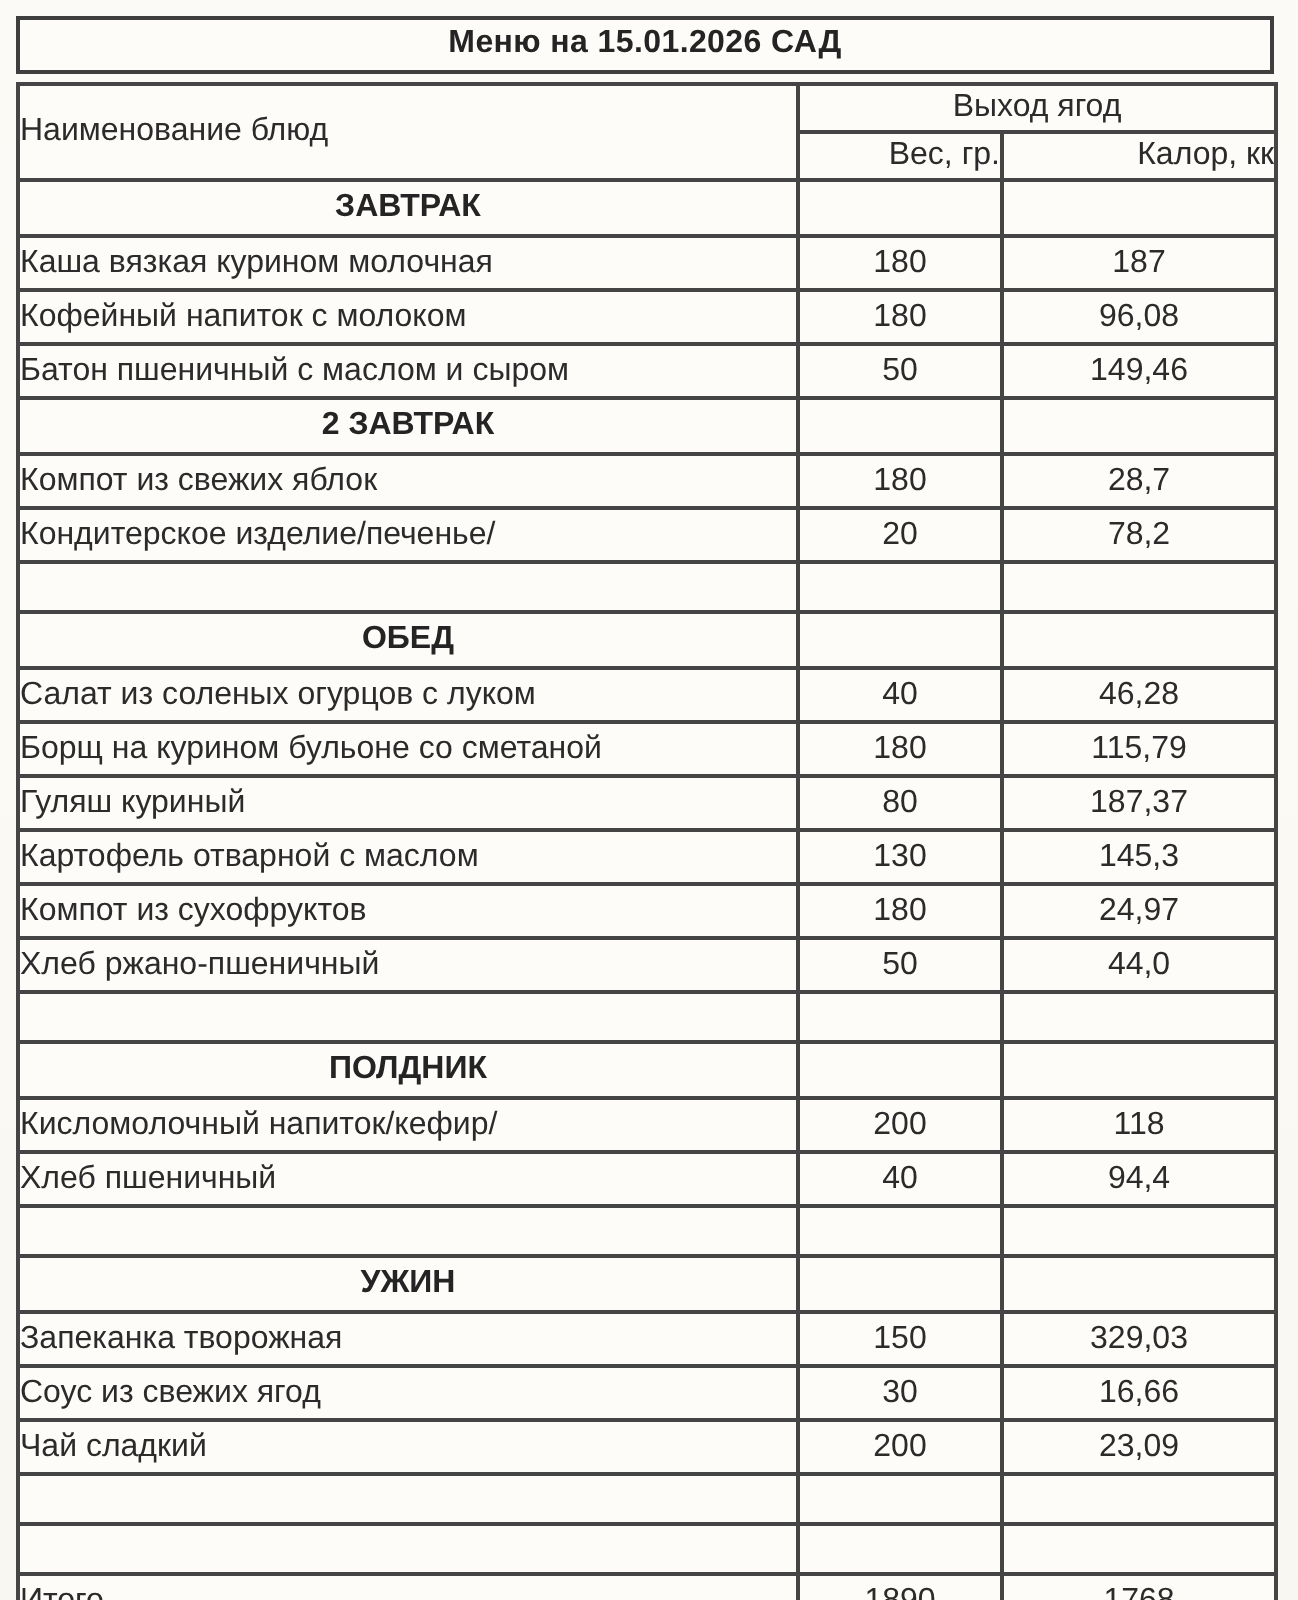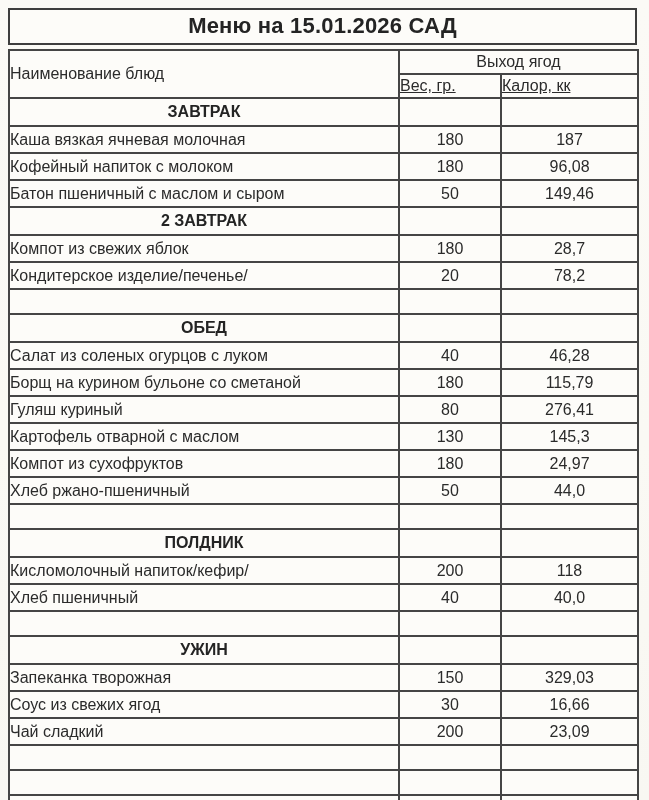--- a/index.html
+++ b/index.html
@@ -20,21 +20,21 @@
     height: 800px;
     padding: 8px 0 0 8px;
     box-sizing: border-box;
   }
   .doc-title {
     width: 629px;
     box-sizing: border-box;
     border: 2px solid #3e3e3e;
     background: #fdfcf9;
     text-align: center;
-    font-size: 22px;
+    font-size: 16px;
     font-weight: bold;
     padding: 3px 0 4px 0;
     letter-spacing: 0.2px;
     color: #242424;
   }
   table.menu {
     margin-top: 4px;
     width: 629px;
     border-collapse: collapse;
     table-layout: fixed;
@@ -59,27 +59,26 @@
     color: #242424;
   }
   th.h-group {
     text-align: center;
     font-weight: bold;
     height: 22px;
     font-size: 16px;
     color: #242424;
   }
   th.h-sub {
-    text-align: left;
+    text-align: right;
     font-weight: bold;
     height: 22px;
     padding-left: 5px;
     font-size: 16px;
     color: #242424;
-    text-decoration: underline;
   }
   tr.item td, tr.total td { height: 25px; }
   tr.section td { height: 26px; }
   tr.empty td { height: 23px; }
   td.c-name {
     text-align: left;
     padding-left: 5px;
   }
   td.c-num {
     text-align: center;
@@ -115,21 +114,21 @@
         <th class="h-sub">Калор, кк</th>
       </tr>
     </thead>
     <tbody>
         <tr class="section">
           <td class="c-name">ЗАВТРАК</td>
           <td class="c-num"></td>
           <td class="c-num"></td>
         </tr>
         <tr class="item">
-          <td class="c-name">Каша вязкая ячневая молочная</td>
+          <td class="c-name">Каша вязкая курином молочная</td>
           <td class="c-num">180</td>
           <td class="c-num">187</td>
         </tr>
         <tr class="item">
           <td class="c-name">Кофейный напиток с молоком</td>
           <td class="c-num">180</td>
           <td class="c-num">96,08</td>
         </tr>
         <tr class="item">
           <td class="c-name">Батон пшеничный с маслом и сыром</td>
@@ -167,21 +166,21 @@
           <td class="c-num">46,28</td>
         </tr>
         <tr class="item">
           <td class="c-name">Борщ на курином бульоне со сметаной</td>
           <td class="c-num">180</td>
           <td class="c-num">115,79</td>
         </tr>
         <tr class="item">
           <td class="c-name">Гуляш куриный</td>
           <td class="c-num">80</td>
-          <td class="c-num">276,41</td>
+          <td class="c-num">187,37</td>
         </tr>
         <tr class="item">
           <td class="c-name">Картофель отварной с маслом</td>
           <td class="c-num">130</td>
           <td class="c-num">145,3</td>
         </tr>
         <tr class="item">
           <td class="c-name">Компот из сухофруктов</td>
           <td class="c-num">180</td>
           <td class="c-num">24,97</td>
@@ -202,21 +201,21 @@
           <td class="c-num"></td>
         </tr>
         <tr class="item">
           <td class="c-name">Кисломолочный напиток/кефир/</td>
           <td class="c-num">200</td>
           <td class="c-num">118</td>
         </tr>
         <tr class="item">
           <td class="c-name">Хлеб пшеничный</td>
           <td class="c-num">40</td>
-          <td class="c-num">40,0</td>
+          <td class="c-num">94,4</td>
         </tr>
         <tr class="empty">
           <td class="c-name"></td>
           <td class="c-num"></td>
           <td class="c-num"></td>
         </tr>
         <tr class="section">
           <td class="c-name">УЖИН</td>
           <td class="c-num"></td>
           <td class="c-num"></td>

